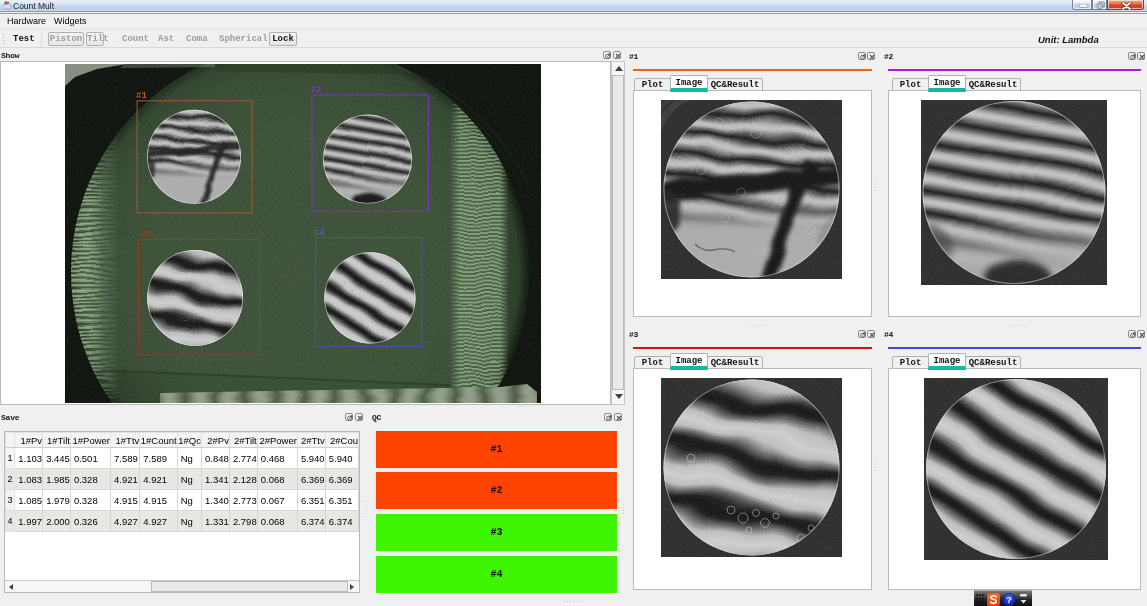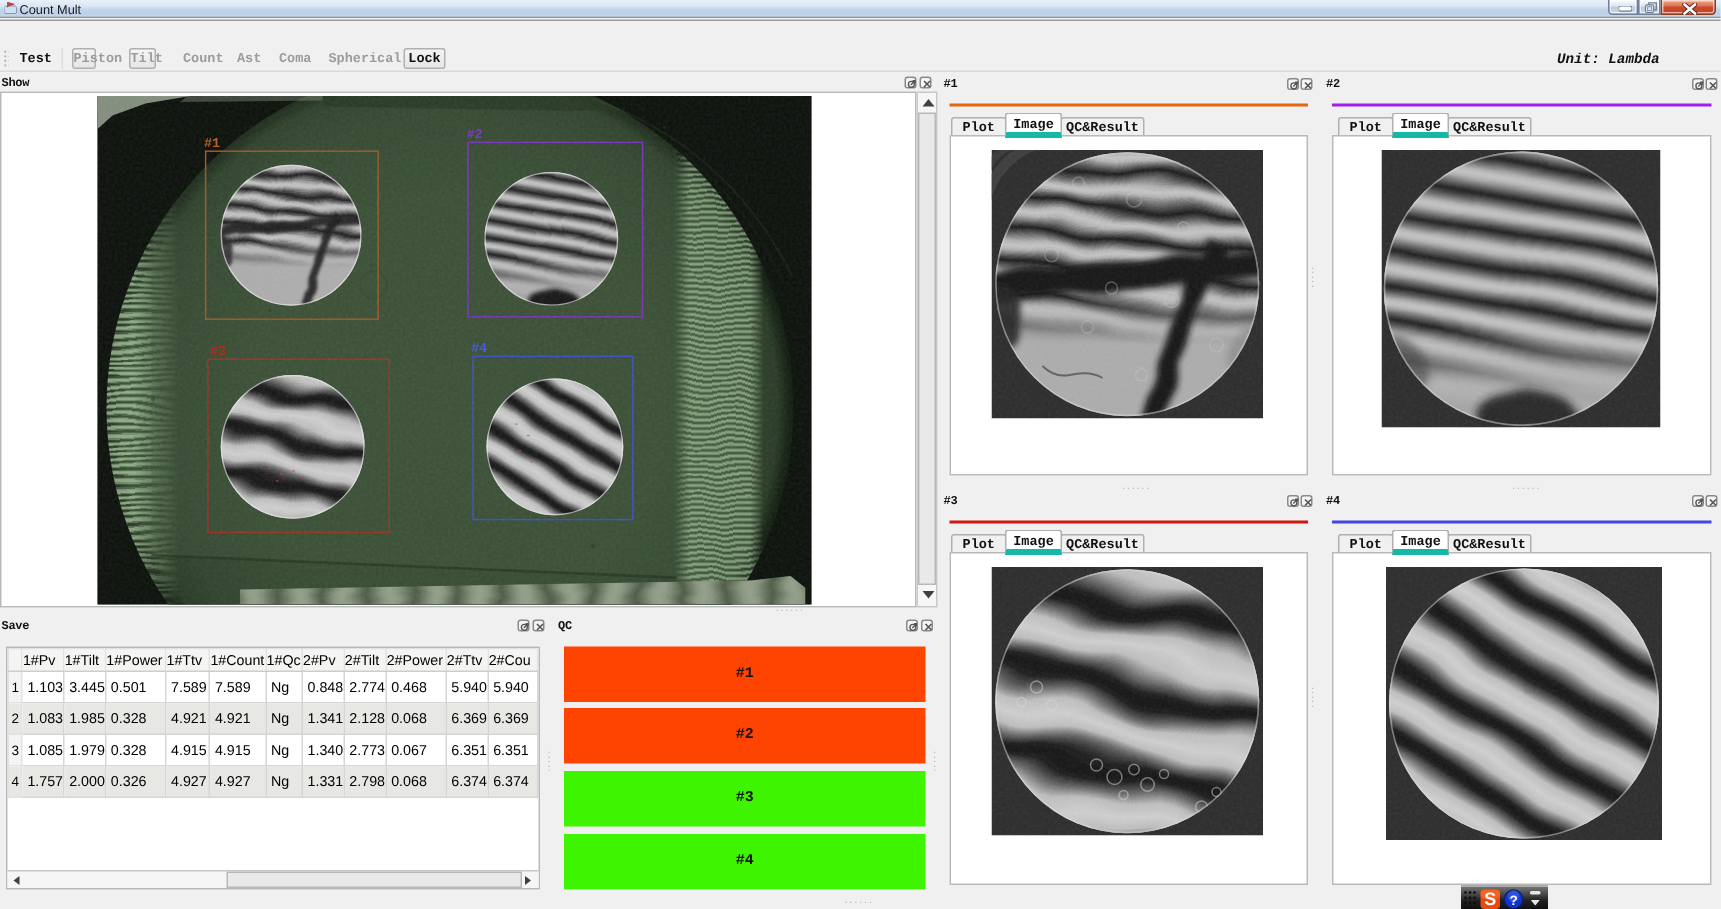--- a/index.html
+++ b/index.html
@@ -22,38 +22,38 @@
 #menubar{position:absolute;left:0;top:14px;width:1147px;height:16px;background:#f0f0f0;border-bottom:1px solid #e3e3e3}
 #menubar span{position:absolute;top:2px;font-size:9px;color:#000}
 
 #toolbar{position:absolute;left:0;top:30px;width:1147px;height:18px;background:#f0f0f0;border-bottom:1px solid #d9d9d9}
 #toolbar .grip{position:absolute;left:2px;top:3px;width:4px;height:12px;
  background-image:radial-gradient(circle,#b5b5b5 35%,transparent 40%);background-size:3px 3px}
 .tlabel{position:absolute;top:4px;font-size:9px;font-family:"Liberation Mono",monospace;font-weight:bold;color:#9c9c9c}
 .tbtn{position:absolute;top:2px;height:14px;font-size:9px;font-family:"Liberation Mono",monospace;font-weight:bold;
  color:#9c9c9c;background:linear-gradient(#f4f4f4,#e6e6e6);border:1px solid #b0b0b0;border-radius:2px;text-align:center;line-height:12px}
 #toolbar .sep{position:absolute;left:41px;top:2px;width:1px;height:14px;background:#dcdcdc}
-#unitlabel{position:absolute;left:1038px;top:4px;font-size:9.5px;font-family:Liberation Mono, monospace;
+#unitlabel{position:absolute;left:1038px;top:4px;font-size:9.5px;font-family:Liberation Sans, sans-serif;
  font-weight:bold;font-style:italic;color:#111}
 
 .docktitle{position:absolute;font-family:"Liberation Mono",monospace;font-weight:bold;font-size:8px;color:#111;letter-spacing:-0.2px}
 .dockbtn{position:absolute;width:8px;height:8px;border:1px solid #8a8a8a;border-radius:2px;background:#f4f4f4}
 .dockbtn svg{position:absolute;left:0;top:0}
 .white{position:absolute;background:#fff;border:1px solid #b9b9b9}
 
 .pline{position:absolute;height:2px}
 
 .tab{position:absolute;font-family:"Liberation Mono",monospace;font-weight:bold;font-size:9px;color:#111;
  background:#f0f0f0;border:1px solid #b0b0b0;border-radius:2px 2px 0 0;text-align:center}
 .tabsel{background:#fff;border-bottom:4px solid #14b8a6;z-index:3}
 
 #tablewrap{position:absolute;left:4px;top:431px;width:356px;height:162px;background:#fff;border:1px solid #b9b9b9}
 table{border-collapse:collapse;table-layout:fixed;font-size:9.5px;color:#000}
 td,th{border:1px solid #d6d6d6;height:21px;padding:0 0 0 3px;text-align:left;font-weight:normal;white-space:nowrap;overflow:hidden}
-thead th{height:15px;background:#f4f4f2;border:1px solid #e2e2e2;border-bottom:1px solid #cdcdcd;text-align:left;padding:0}
+thead th{height:15px;background:#f4f4f2;border:1px solid #e2e2e2;border-bottom:1px solid #cdcdcd;text-align:right;padding:0}
 tbody tr:nth-child(even) td{background:#e7e7e3}
 td.rowhdr{background:#f4f4f2;border:1px solid #e2e2e2;text-align:center;padding:0;font-size:9px}
 
 .sb{position:absolute;background:#f6f6f6;border:1px solid #c8c8c8}
 .sbthumb{position:absolute;background:#e9e9e9;border:1px solid #b9b9b9}
 .arrow{position:absolute;width:0;height:0}
 
 .qcbar{position:absolute;left:376px;width:241px;height:37px;text-align:center;
  font-family:"Liberation Mono",monospace;font-weight:bold;font-size:10px;color:#111;line-height:37px}
 
@@ -82,26 +82,30 @@
         <path d="M3.2,2.2 L3.2,0.9 L8.2,0.9 L8.2,5.6 L6.6,5.6" fill="none" stroke="#6d7f96" stroke-width="0.9"></path>
       </svg>
     </div>
 <div class="winbtn" id="btnclose">
       <svg style="position:absolute;left:13px;top:1.5px" width="11" height="8" viewBox="0 0 11 8">
         <path d="M2,1 L9,7 M9,1 L2,7" stroke="#5a2312" stroke-width="3" stroke-linecap="round"></path>
         <path d="M2,1 L9,7 M9,1 L2,7" stroke="#fff" stroke-width="1.8" stroke-linecap="round"></path>
       </svg>
     </div>
 
+<div id="menubar">
+      <span style="left:7px">Hardware</span>
+      <span style="left:54px">Widgets</span>
+    </div>
 
 <div id="toolbar">
  <div class="grip"></div>
  <span class="tlabel" style="left:13px;color:#111">Test</span>
  <div class="sep"></div>
- <div class="tbtn" style="left:48px;width:16px">Piston</div>
+ <div class="tbtn" style="left:48px;width:36px">Piston</div>
  <div class="tbtn" style="left:86px;width:18px">Tilt</div>
  <span class="tlabel" style="left:122px">Count</span>
  <span class="tlabel" style="left:158px">Ast</span>
  <span class="tlabel" style="left:186px">Coma</span>
  <span class="tlabel" style="left:219px">Spherical</span>
  <div class="tbtn" style="left:269px;width:28px;color:#111">Lock</div>
  <span id="unitlabel">Unit: Lambda</span>
 </div>
 
 <div class="docktitle" style="left:1px;top:51px">Show</div>
@@ -390,21 +394,21 @@
             <td>4.915</td>
             <td>Ng</td>
             <td>1.340</td>
             <td>2.773</td>
             <td>0.067</td>
             <td>6.351</td>
             <td>6.351</td>
           </tr>
 <tr>
             <td class="rowhdr">4</td>
-            <td>1.757</td>
+            <td>1.997</td>
             <td>2.000</td>
             <td>0.326</td>
             <td>4.927</td>
             <td>4.927</td>
             <td>Ng</td>
             <td>1.331</td>
             <td>2.798</td>
             <td>0.068</td>
             <td>6.374</td>
             <td>6.374</td>

